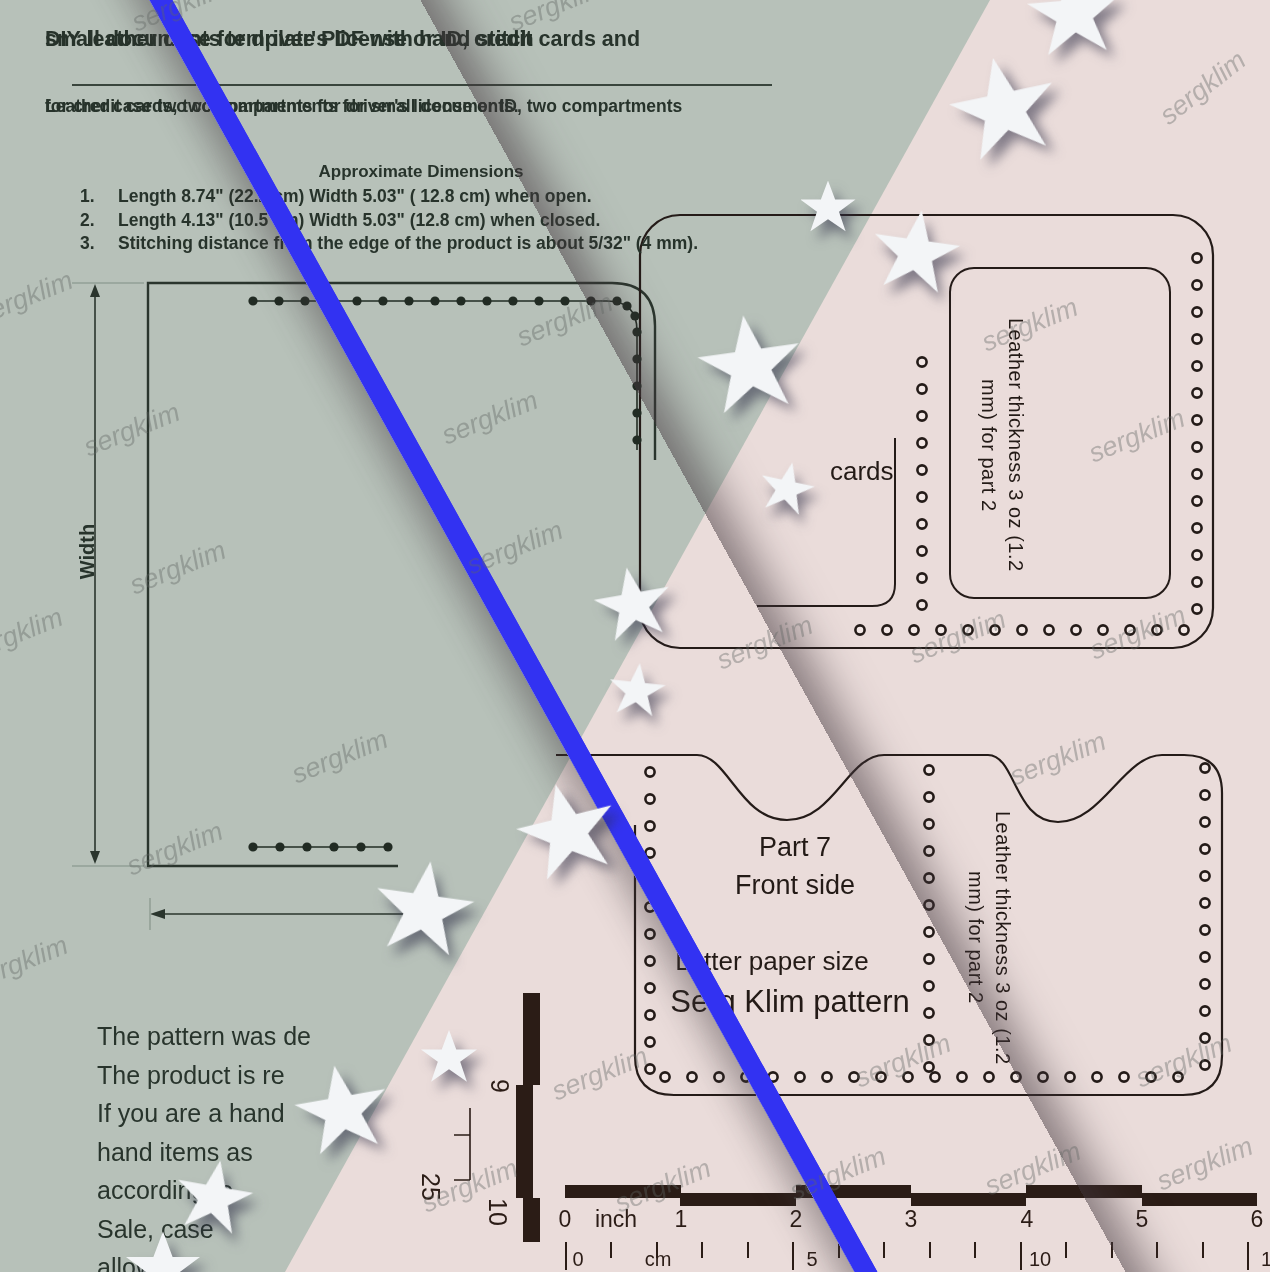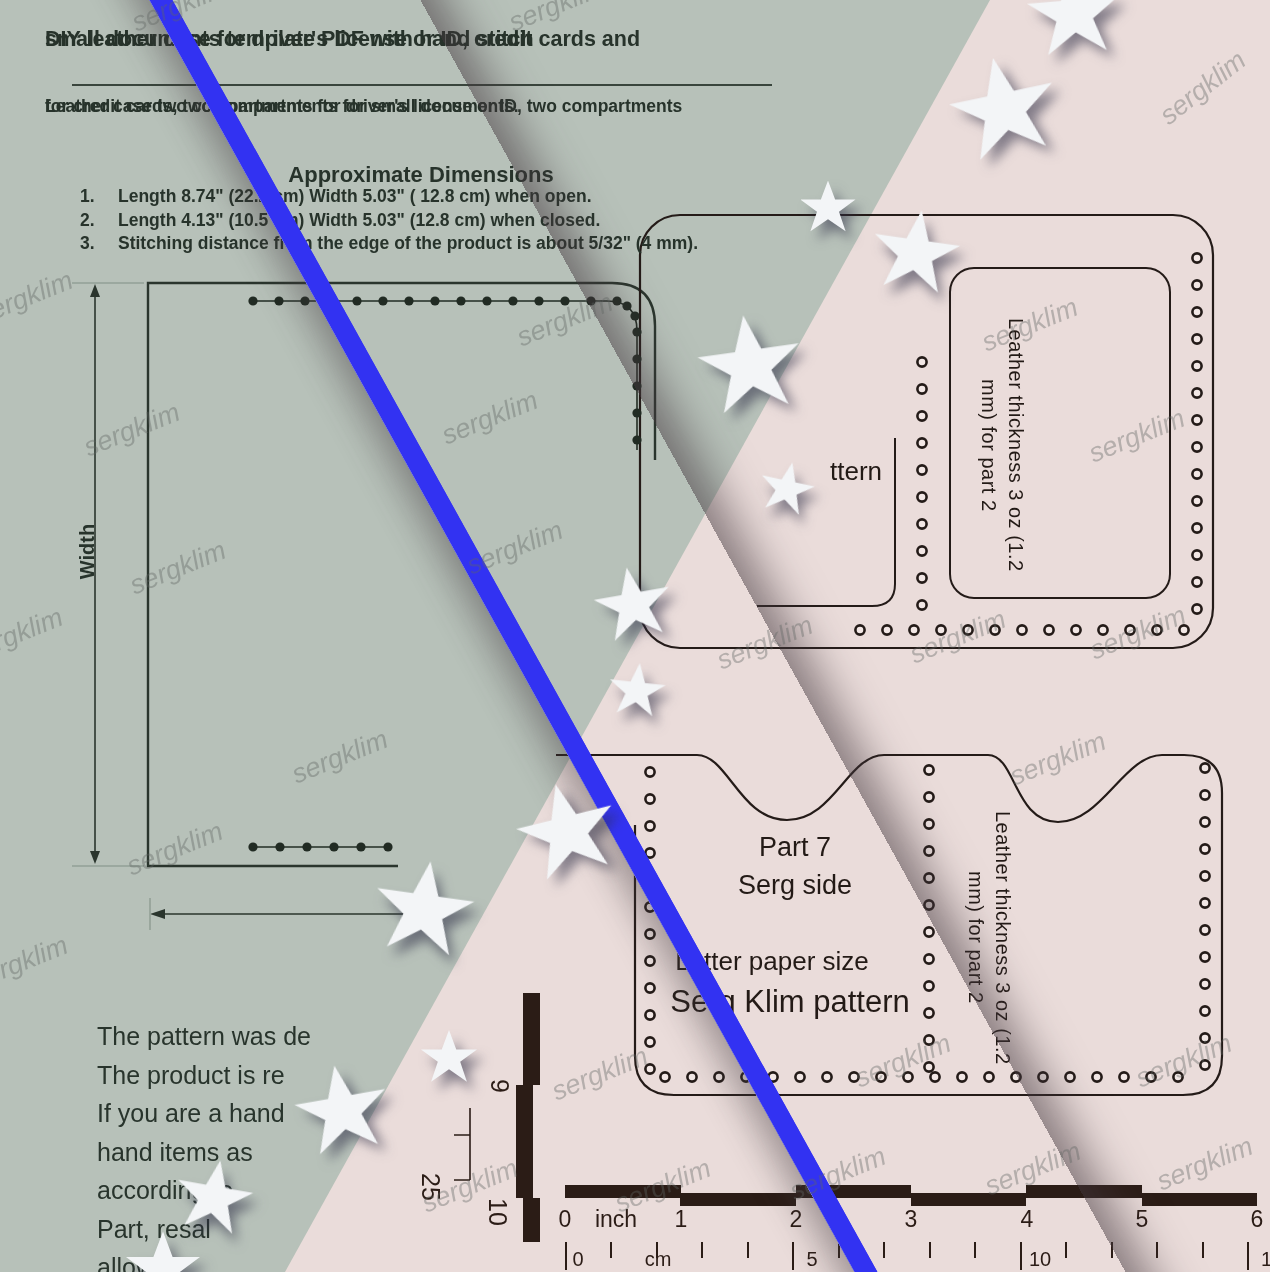--- a/index.html
+++ b/index.html
@@ -11,21 +11,21 @@
   .green-page{left:0;top:0;width:1270px;height:1272px;background:#b7c1b9;
               clip-path:polygon(0 0,990px 0,285px 1272px,0 1272px);z-index:1;}
 
   
   .g-ink{color:#27332b;}
   .title-block{left:45px;top:26px;width:752px;text-align:center;z-index:3;}
   .title-line{position:static;display:block;font-size:21.5px;font-weight:bold;line-height:26px;}
   .title-rule{left:72px;top:84px;width:700px;height:2px;background:#39453c;z-index:3;}
   .subtitle-block{left:45px;top:94px;width:752px;text-align:center;z-index:3;}
   .subtitle-line{position:static;display:block;font-size:17.5px;font-weight:bold;line-height:24px;}
-  .dims-heading{left:45px;top:162px;width:752px;text-align:center;font-size:22px;font-weight:bold;z-index:3;}
+  .dims-heading{left:45px;top:162px;width:752px;text-align:center;font-size:17px;font-weight:bold;z-index:3;}
   .dim-item-num{font-size:17.5px;font-weight:bold;}
   .dim-item-text{font-size:17.5px;font-weight:bold;white-space:nowrap;}
   .para-line{left:97px;font-size:25px;color:#28342c;white-space:nowrap;z-index:3;}
   .width-label{left:52px;top:540px;width:70px;text-align:center;font-size:20px;font-weight:bold;
                transform:rotate(-90deg);z-index:3;}
 
   
   .p-ink{color:#231a16;}
   .part-label{left:695px;top:832px;width:200px;text-align:center;font-size:27px;z-index:3;}
   .side-label{left:695px;top:870px;width:200px;text-align:center;font-size:27px;z-index:3;}
@@ -250,32 +250,32 @@
       <div class="dim-item-text g-ink" style="left: 118px; top: 233px; z-index: 3;">Stitching distance from the edge of the product is about 5/32" (4 mm).</div>
     </div>
 
   <div class="width-label g-ink">Width</div>
   <div id="paragraph">
       <div class="para-line" style="top: 1022px; text-align: right;">The pattern was de</div>
       <div class="para-line" style="top: 1060.5px;">The product is re</div>
       <div class="para-line" style="top: 1099px;">If you are a hand</div>
       <div class="para-line" style="top: 1137.5px;">hand items as</div>
       <div class="para-line" style="top: 1176px;">according to</div>
-      <div class="para-line" style="top: 1214.5px;">Part, resal</div>
+      <div class="para-line" style="top: 1214.5px;">Sale, case</div>
       <div class="para-line" style="top: 1253px;">allowed.</div>
     </div>
 
   <div class="vnote vnote-top">
     <span style="position:static">Leather thickness 3 oz (1.2</span><br>
     <span style="position:static">mm) for part 2</span>
   </div>
-  <div class="fragment-label p-ink">ttern</div>
+  <div class="fragment-label p-ink">cards</div>
 
   <div class="part-label p-ink">Part  7</div>
-  <div class="side-label p-ink">Serg side</div>
+  <div class="side-label p-ink">Front side</div>
   <div class="paper-label p-ink">Letter paper size</div>
   <div class="brand-label p-ink">Serg Klim pattern</div>
   <div class="vnote vnote-bottom">
     <span style="position:static">Leather thickness 3 oz (1.2</span><br>
     <span style="position:static">mm) for part 2</span>
   </div>
 
   <div id="ruler-h">
       <div class="scale-seg" style="left: 565px; top: 1185px; width: 115.5px; height: 13px;"></div>
       <div class="scale-seg" style="left: 680.33px; top: 1193px; width: 115.5px; height: 13px;"></div>

